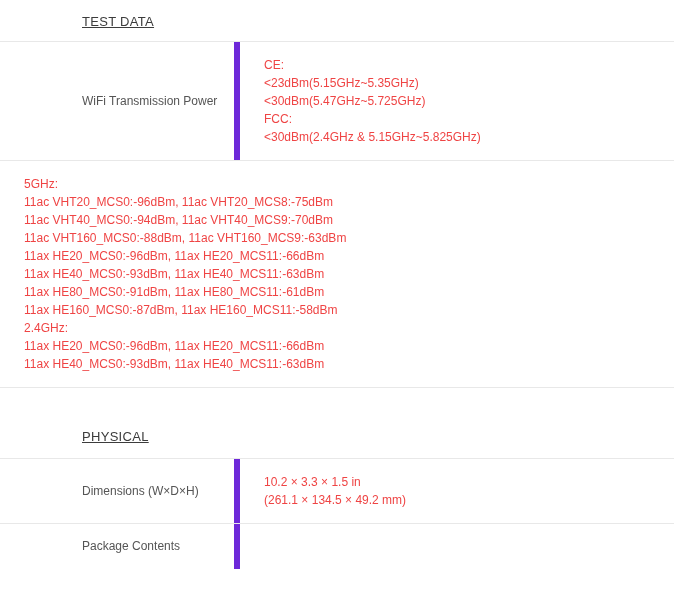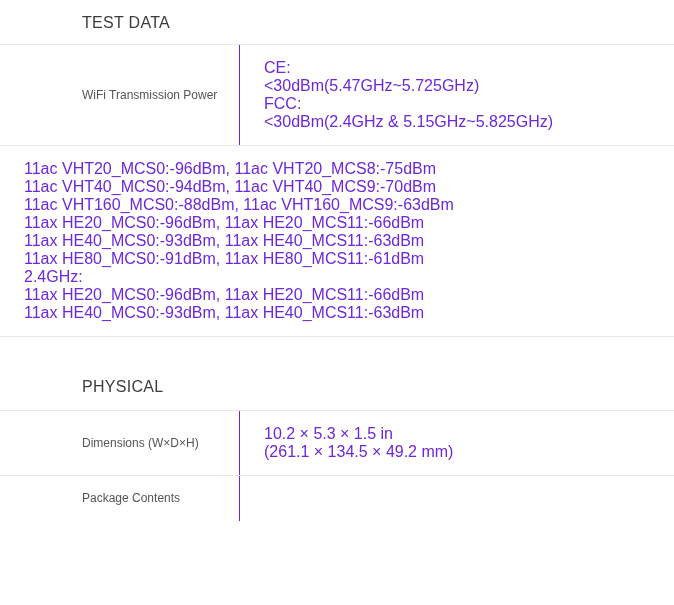--- a/index.html
+++ b/index.html
@@ -13,53 +13,54 @@
     font-family: "Liberation Sans", sans-serif;
     color: #555555;
     font-size: 12px;
     overflow: hidden;
   }
   .spec-sheet {
     width: 674px;
     box-sizing: border-box;
   }
   .section-title {
-    font-size: 16px;
+    font-size: 13px;
     color: #3c3c3c;
     letter-spacing: 0.3px;
     padding: 14px 0 12px 82px;
     box-sizing: border-box;
+    text-decoration: underline;
   }
   .section-title.physical {
     padding-top: 20px;
     padding-bottom: 14px;
   }
   .row {
     display: flex;
     border-top: 1px solid #e8e8e8;
     box-sizing: border-box;
   }
   .row .label {
     width: 240px;
     min-width: 240px;
     box-sizing: border-box;
     padding: 14px 14px 14px 82px;
     color: #555555;
     font-size: 12px;
     line-height: 17px;
     display: flex;
     align-items: center;
-    border-right: 1px solid #6d28d9;
+    border-right: 6px solid #6d28d9;
   }
   .row .value {
     flex: 1;
     box-sizing: border-box;
     padding: 14px 16px 14px 24px;
-    color: #6d28d9;
-    font-size: 16px;
+    color: #ef4444;
+    font-size: 12px;
     line-height: 18px;
   }
   .value-line {
     white-space: nowrap;
   }
   .gap-row {
     height: 22px;
     border-top: 1px solid #e8e8e8;
     box-sizing: border-box;
   }
@@ -68,48 +69,51 @@
 <body>
 
 <div class="spec-sheet">
 
   <div class="section-title">TEST DATA</div>
 
   <div class="row">
     <div class="label">WiFi Transmission Power</div>
     <div class="value">
       <div class="value-line">CE:</div>
+      <div class="value-line">&lt;23dBm(5.15GHz~5.35GHz)</div>
       <div class="value-line">&lt;30dBm(5.47GHz~5.725GHz)</div>
       <div class="value-line">FCC:</div>
       <div class="value-line">&lt;30dBm(2.4GHz &amp; 5.15GHz~5.825GHz)</div>
     </div>
   </div>
 
   <div class="row">
     <div class="value">
+      <div class="value-line">5GHz:</div>
       <div class="value-line">11ac VHT20_MCS0:-96dBm, 11ac VHT20_MCS8:-75dBm</div>
       <div class="value-line">11ac VHT40_MCS0:-94dBm, 11ac VHT40_MCS9:-70dBm</div>
       <div class="value-line">11ac VHT160_MCS0:-88dBm, 11ac VHT160_MCS9:-63dBm</div>
       <div class="value-line">11ax HE20_MCS0:-96dBm, 11ax HE20_MCS11:-66dBm</div>
       <div class="value-line">11ax HE40_MCS0:-93dBm, 11ax HE40_MCS11:-63dBm</div>
       <div class="value-line">11ax HE80_MCS0:-91dBm, 11ax HE80_MCS11:-61dBm</div>
+      <div class="value-line">11ax HE160_MCS0:-87dBm, 11ax HE160_MCS11:-58dBm</div>
       <div class="value-line">2.4GHz:</div>
       <div class="value-line">11ax HE20_MCS0:-96dBm, 11ax HE20_MCS11:-66dBm</div>
       <div class="value-line">11ax HE40_MCS0:-93dBm, 11ax HE40_MCS11:-63dBm</div>
     </div>
   </div>
 
   <div class="gap-row"></div>
 
   <div class="section-title physical">PHYSICAL</div>
 
   <div class="row">
     <div class="label">Dimensions (W×D×H)</div>
     <div class="value">
-      <div class="value-line">10.2 × 5.3 × 1.5 in</div>
+      <div class="value-line">10.2 × 3.3 × 1.5 in</div>
       <div class="value-line">(261.1 × 134.5 × 49.2 mm)</div>
     </div>
   </div>
 
   <div class="row">
     <div class="label">Package Contents</div>
     <div class="value">
       
       
       

